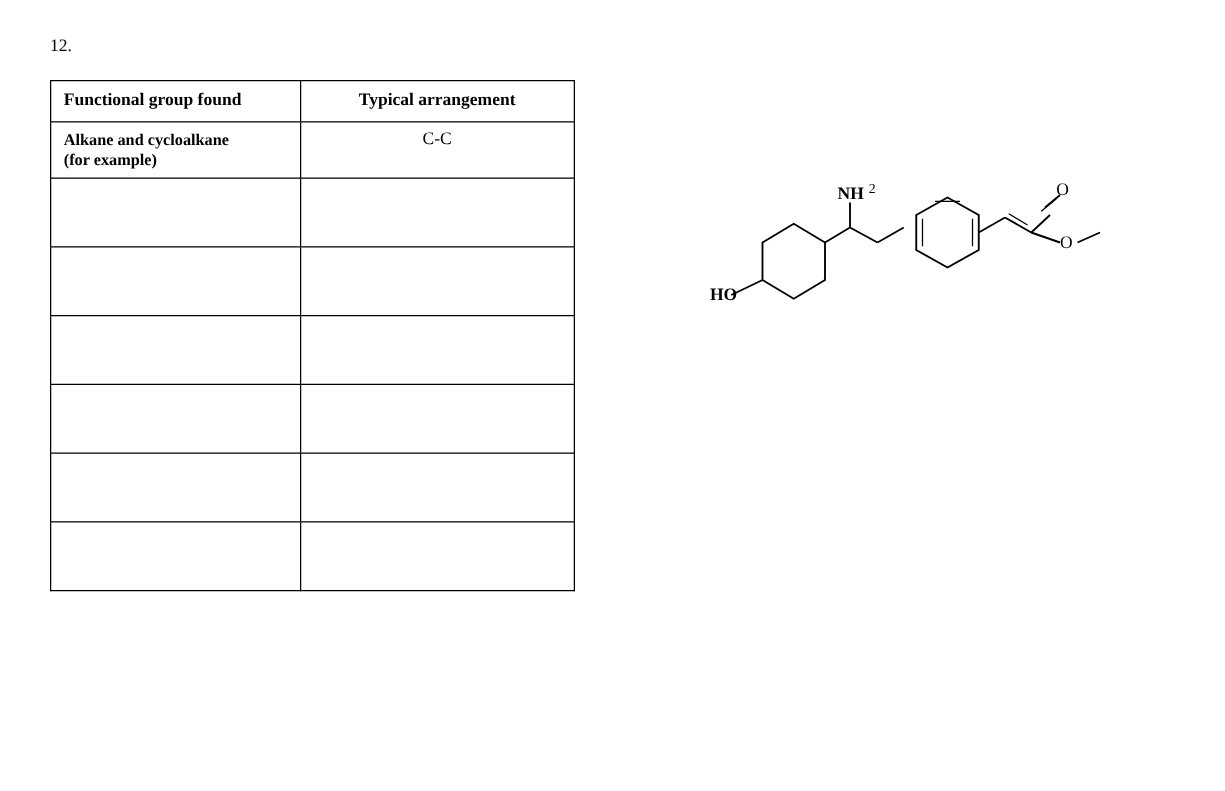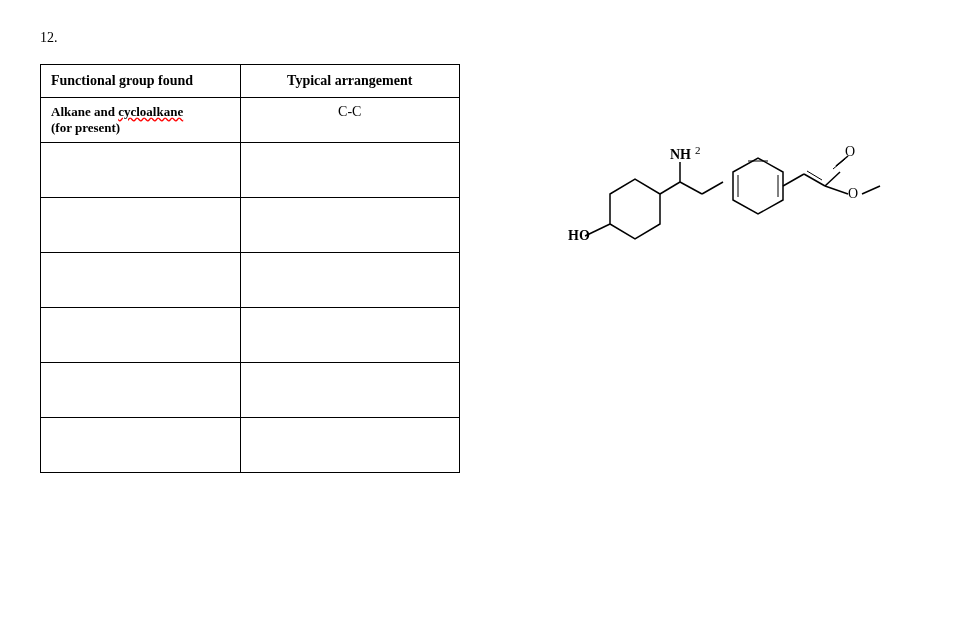--- a/index.html
+++ b/index.html
@@ -64,21 +64,20 @@
     }
     .second-col {
       width: 220px;
       text-align: center;
     }
     .alkane-cell {
       font-weight: bold;
       font-size: 13px;
     }
     .alkane-underline {
-      text-decoration: underline;
       text-decoration-color: red;
       text-decoration-style: wavy;
     }
     .empty-row td {
       height: 55px;
     }
     .right-panel {
       flex: 1;
       display: flex;
       flex-direction: column;
@@ -116,21 +115,21 @@
     <div class="table-container">
       <table>
         <tbody>
             <tr class="header-row">
           <td class="first-col"><strong>Functional group found</strong></td>
           <td class="second-col"><strong>Typical arrangement</strong></td>
         </tr>
         <tr>
           <td class="first-col alkane-cell">
             <span>Alkane and </span><span class="alkane-underline">cycloalkane</span><br>
-            <span>(for present)</span>
+            <span>(for example)</span>
           </td>
           <td class="second-col">C-C</td>
         </tr>
         <tr class="empty-row">
           <td class="first-col">&nbsp;</td>
           <td class="second-col">&nbsp;</td>
         </tr>
         <tr class="empty-row">
           <td class="first-col">&nbsp;</td>
           <td class="second-col">&nbsp;</td>

